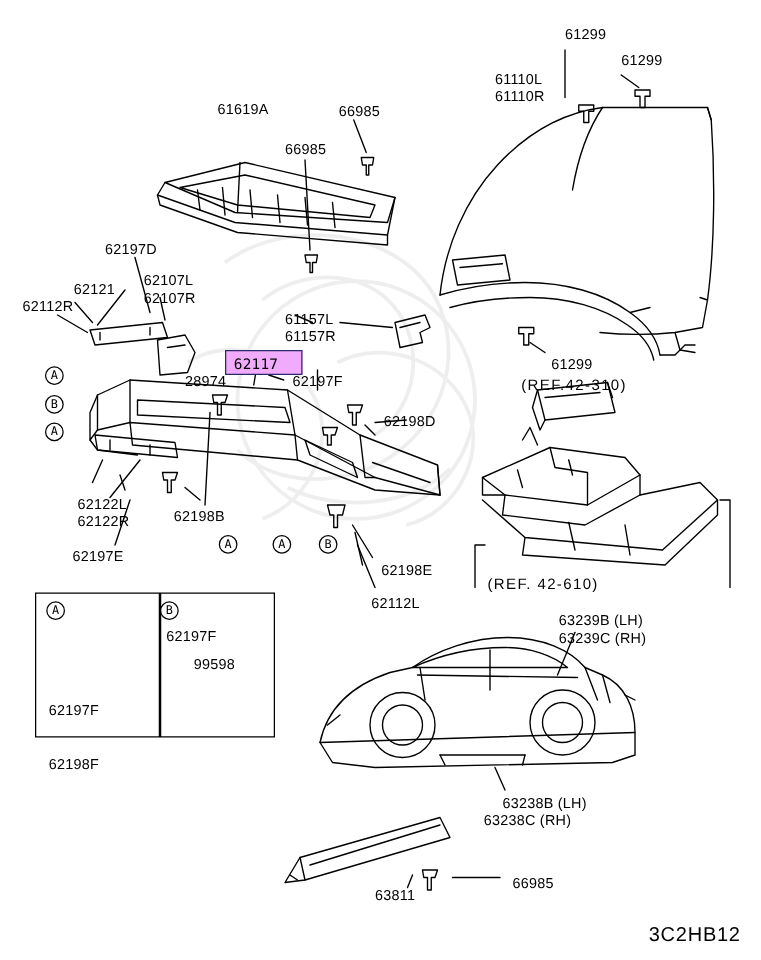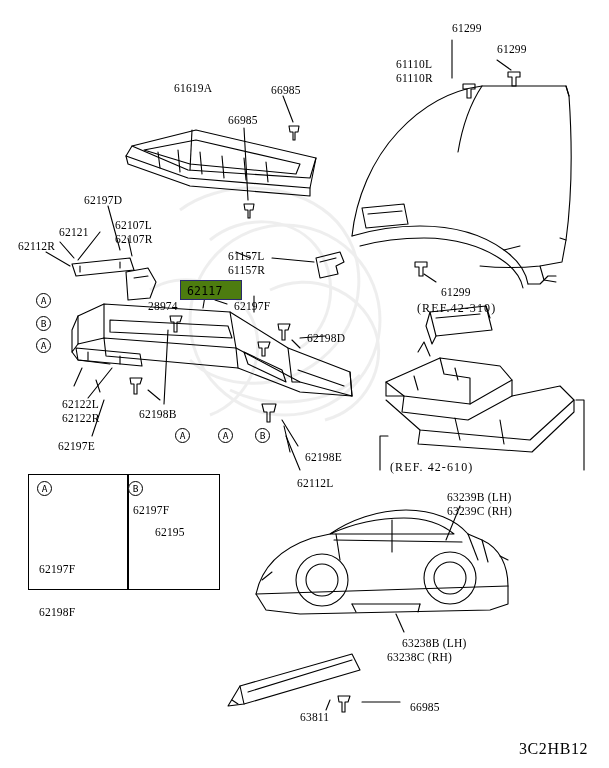--- a/index.html
+++ b/index.html
@@ -14,32 +14,32 @@
     color: #000000;
     overflow: hidden;
   }
   #stage {
     position: relative;
     width: 609px;
     height: 768px;
   }
   .lbl {
     position: absolute;
-    font-family: Liberation Serif, serif;
+    font-family: Liberation Sans, sans-serif;
     font-size: 11.5px;
     line-height: 13px;
     letter-spacing: 0.2px;
     white-space: pre;
     color: #000;
   }
   .lbl.ref { font-size: 12px; letter-spacing: 1.1px; }
   .lbl.code { font-size: 16px; letter-spacing: 0.6px; }
   .hl {
     position: absolute;
-    background: #4d7c0f;
+    background: #f0abfc;
     border: 1.2px solid #2a2a6a;
     box-sizing: border-box;
   }
   .hl span {
     position: absolute;
     left: 6px;
     top: 3px;
     font-size: 11.5px;
     font-family: "DejaVu Sans Mono", monospace;
     letter-spacing: 0.2px;
@@ -275,21 +275,21 @@
     <div class="lbl" style="left: 234px; top: 300px;">62197F</div>
     <div class="lbl" style="left: 307px; top: 332px;">62198D</div>
     <div class="lbl" style="left: 62px; top: 398px;">62122L</div>
     <div class="lbl" style="left: 62px; top: 412px;">62122R</div>
     <div class="lbl" style="left: 139px; top: 408px;">62198B</div>
     <div class="lbl" style="left: 58px; top: 440px;">62197E</div>
     <div class="lbl" style="left: 305px; top: 451px;">62198E</div>
     <div class="lbl" style="left: 297px; top: 477px;">62112L</div>
     <div class="lbl ref" style="left: 390px; top: 461px;">(REF. 42-610)</div>
     <div class="lbl" style="left: 133px; top: 504px;">62197F</div>
-    <div class="lbl" style="left: 155px; top: 526px;">62195</div>
+    <div class="lbl" style="left: 155px; top: 526px;">99598</div>
     <div class="lbl" style="left: 39px; top: 558px; margin-top: 48px;">62198F</div>
     <div class="lbl" style="left: 39px; top: 563px;">62197F</div>
     <div class="lbl" style="left: 447px; top: 491px;">63239B (LH)</div>
     <div class="lbl" style="left: 447px; top: 505px;">63239C (RH)</div>
     <div class="lbl" style="left: 402px; top: 637px;">63238B (LH)</div>
     <div class="lbl" style="left: 387px; top: 651px;">63238C (RH)</div>
     <div class="lbl" style="left: 300px; top: 711px;">63811</div>
     <div class="lbl" style="left: 410px; top: 701px;">66985</div>
     <div class="circ" style="left: 36px; top: 293px;">A</div>
     <div class="circ" style="left: 36px; top: 316px;">B</div>

